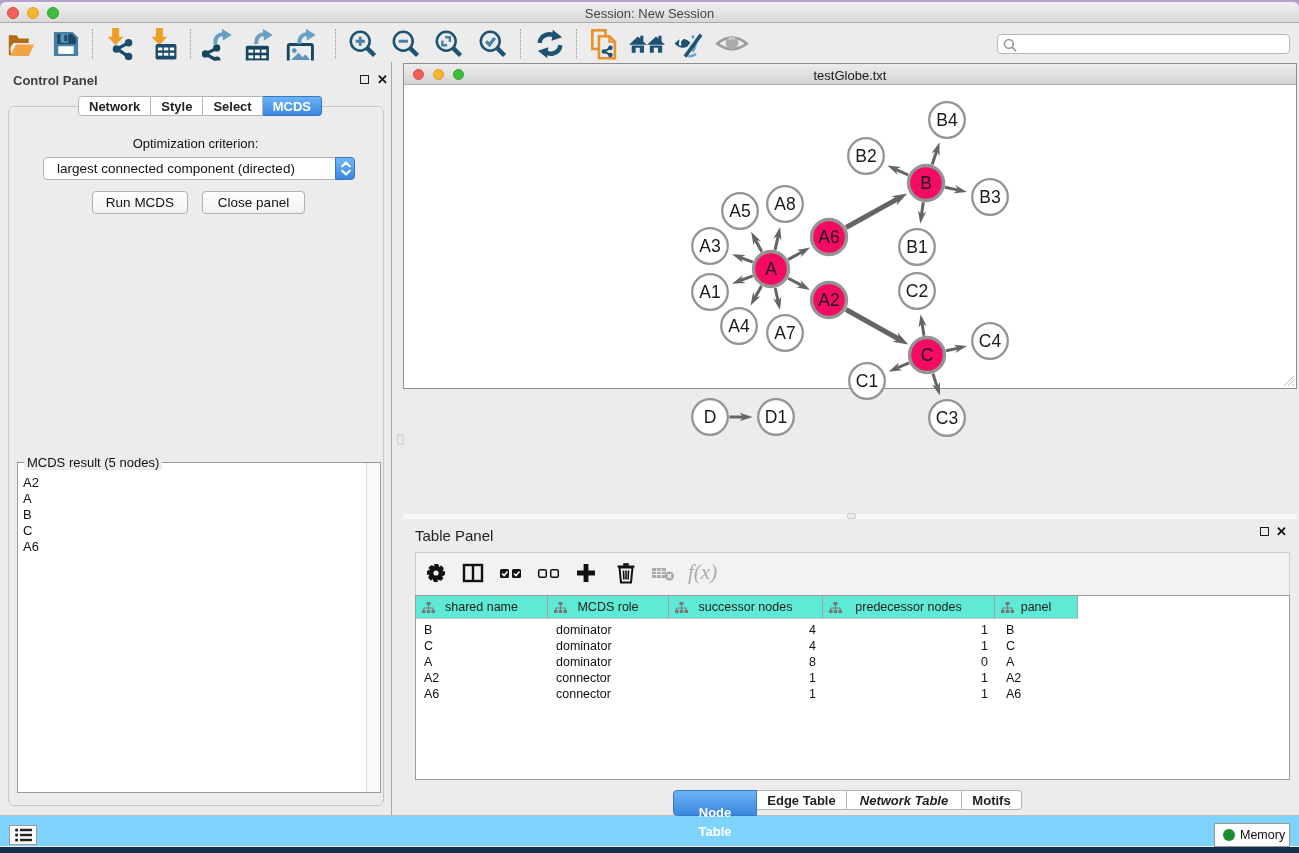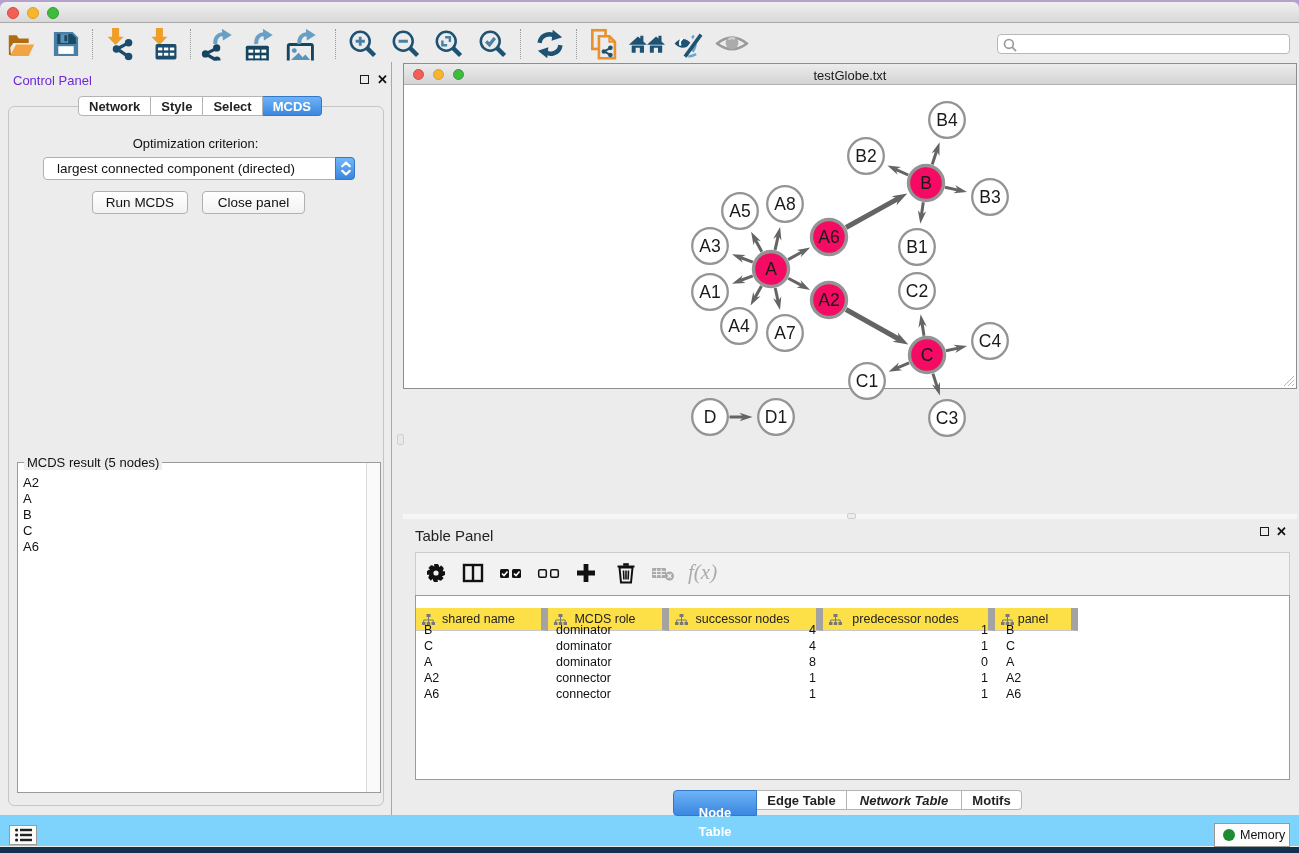--- a/index.html
+++ b/index.html
@@ -22,21 +22,21 @@
 
 #toolbar { left:0; top:24px; width:1299px; height:38px; background:#ececec; }
 #toolbar svg { position:absolute; top:5px; transform:scale(1.1); transform-origin:50% 50%; }
 .tsep { position:absolute; top:5px; height:30px; border-left:1px dotted #9a9a9a; }
 #search { position:absolute; left:997px; top:10px; width:293px; height:20px;
   background:#fff; border:1px solid #b8b8b8; border-radius:4px; }
 
 
 #cpanel { left:0; top:62px; width:392px; height:753px; background:#ececec;
   border-right:1px solid #a8a8a8; }
-#cpanel .hdr { position:absolute; left:13px; top:11px; font-size:13px; color:#6d28d9; }
+#cpanel .hdr { position:absolute; left:13px; top:11px; font-size:13px; color:#404040;font-weight:bold; }
 .winbtns { position:absolute; font-size:12px; color:#111; }
 
 
 .tabrow { position:absolute; display:flex; height:20px; z-index:5; }
 .tab { height:20px; line-height:19px; font-size:13px; font-weight:bold; color:#222; background:#fff;
   border:1px solid #b4b4b4; border-left:none; padding:0 10px; text-align:center; }
 .tab.first { border-left:1px solid #b4b4b4; border-radius:4px 0 0 4px; }
 .tab.last { border-radius:0 4px 4px 0; }
 .tab.sel { background:linear-gradient(#6db3f7,#3b87e0); color:#fff; border-color:#3578c8; }
 
@@ -70,41 +70,42 @@
 #netTitle .title { position:absolute; left:0; right:0; top:4px; text-align:center;
   font-size:13px; color:#1a1a1a; }
 
 
 #tpanel { left:403px; top:509px; width:896px; height:306px; }
 #tpanel .hdr { position:absolute; left:12px; top:18px; font-size:15px; color:#222; }
 #ttoolbar { position:absolute; left:12px; top:43px; width:875px; height:48px;
   background:#f2f2f2; border:1px solid #cccccc; }
 #ttable { position:absolute; left:12px; top:86px; width:875px; height:185px;
   background:#fff; border:1px solid #9a9a9a; font-size:12px; }
-.th { position:absolute; top:12px; height:23px; background:#fde047;
-  border-right:7px solid #a3a3a3; border-bottom:1px solid #c8c8c8; }
+.th { position:absolute; top:0; height:23px; background:#5eead4;
+  border-right:1px solid #a3a3a3; border-bottom:1px solid #c8c8c8; }
 .th .lbl { position:absolute; width:100%; text-align:center; top:4px; font-size:12.5px; color:#222; }
 .tr { position:absolute; font-size:12.5px; color:#111; }
 
 
 #statusbar { left:0; top:815px; width:1299px; height:31px; background:#7dd3fc;
   border-top:1px solid #bcbcbc; }
 #listbtn { position:absolute; left:9px; top:9px; width:28px; height:20px;
   background:#fbfbfb; border:1px solid #999; }
 #membtn { position:absolute; left:1214px; top:7px; width:76px; height:24px;
   background:#fcfcfc; border:1px solid #999; font-size:12.5px; color:#111; }
 </style>
 </head>
 <body>
 <div class="abs" id="deskTop"></div>
 
 <div class="abs" id="titlebar">
   <div class="tl" style="left:7px;top:5px;width:12px;height:12px;background:#f35f57;border:1px solid #d94a42;"></div>
   <div class="tl" style="left:27px;top:5px;width:12px;height:12px;background:#f5b52d;border:1px solid #dfa023;"></div>
   <div class="tl" style="left:47px;top:5px;width:12px;height:12px;background:#3ebc3e;border:1px solid #2fa32f;"></div>
+  <div class="title">Session: New Session</div>
 </div>
 
 <div class="abs" id="toolbar">
   <div class="tsep" style="left:92px;"></div>
     <div class="tsep" style="left:190px;"></div>
     <div class="tsep" style="left:335px;"></div>
     <div class="tsep" style="left:520px;"></div>
     <div class="tsep" style="left:576px;"></div>
   <svg width="30" height="30" viewBox="0 0 30 30" style="left:6px;">
       <path d="M4 7 L11 7 L13 10 L22 10 L22 14 L8 14 L4 20 Z" fill="#b06c10"></path>

